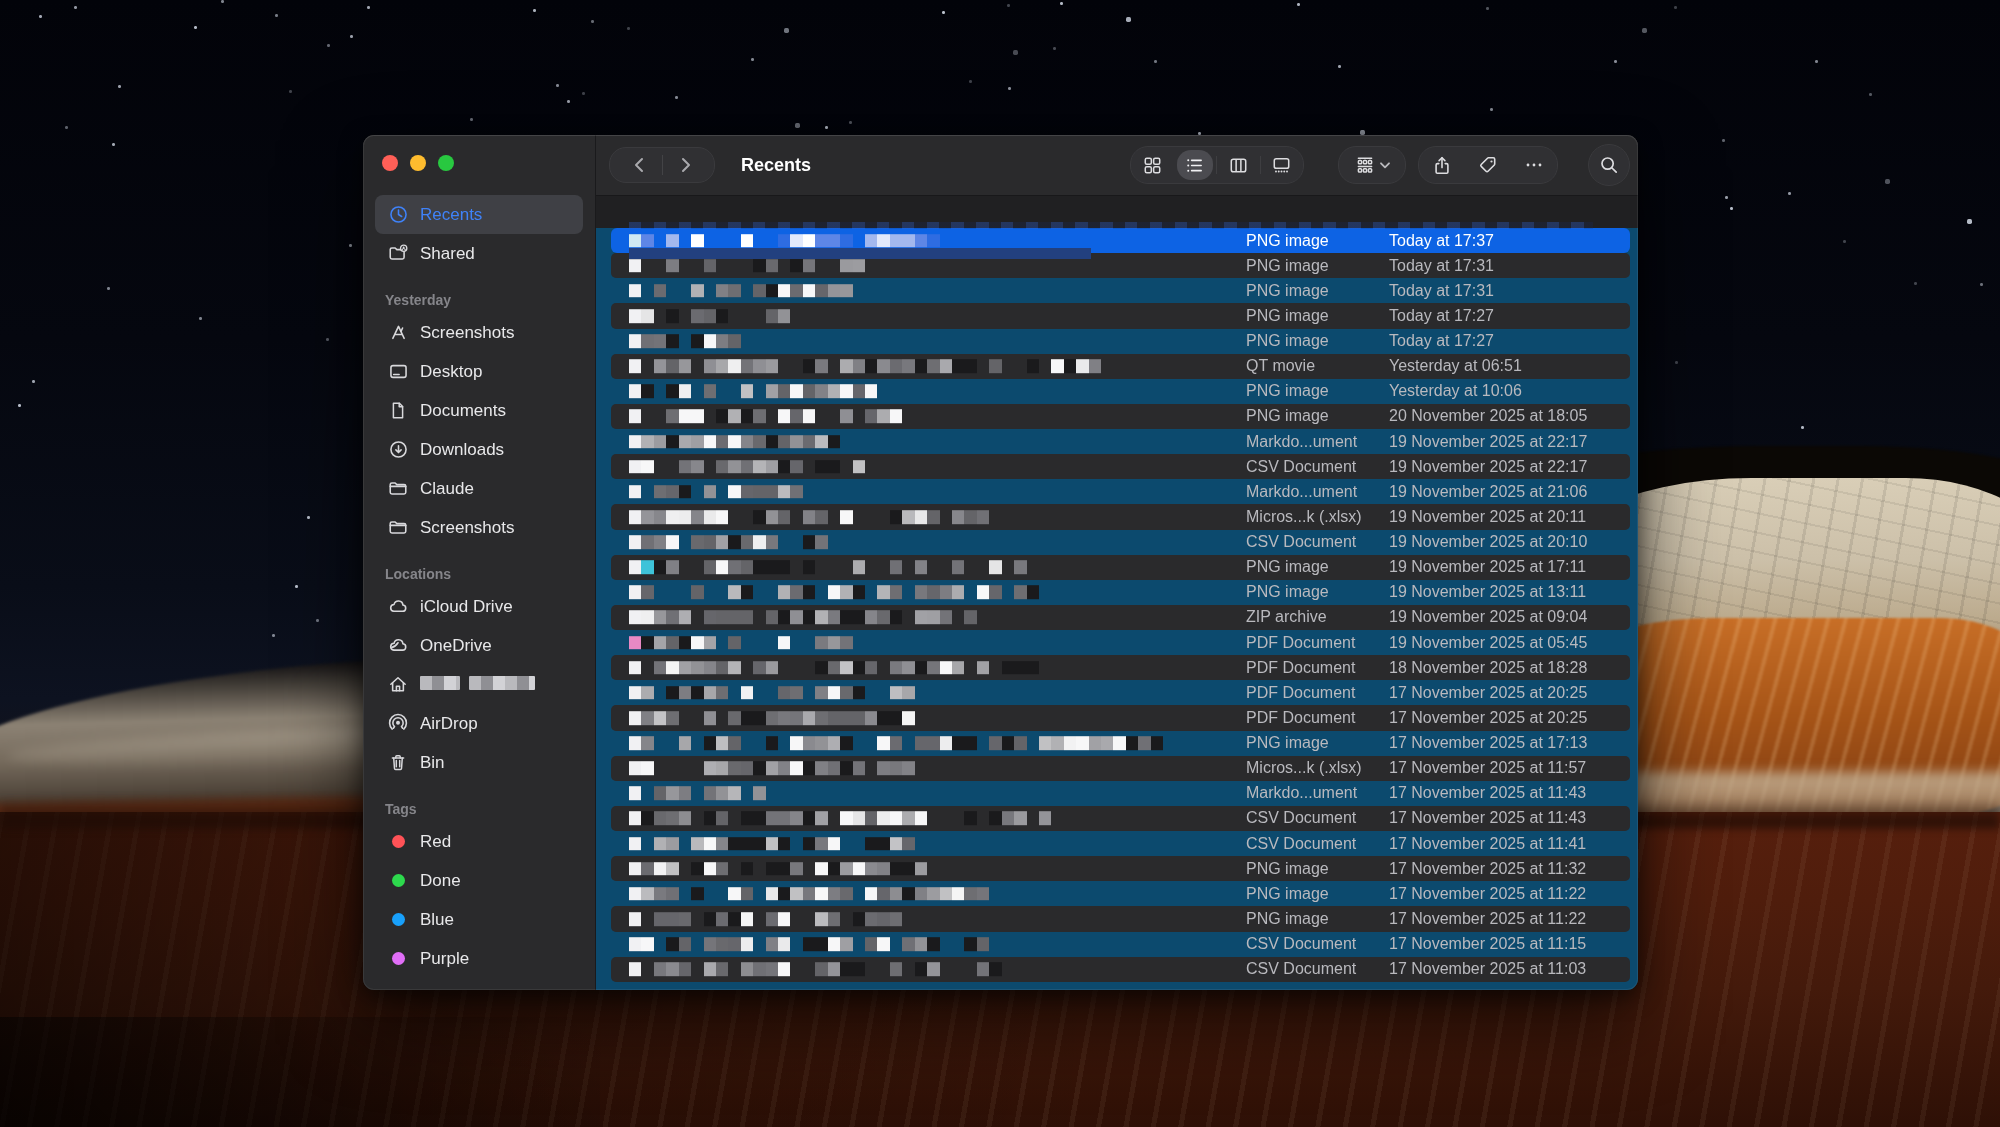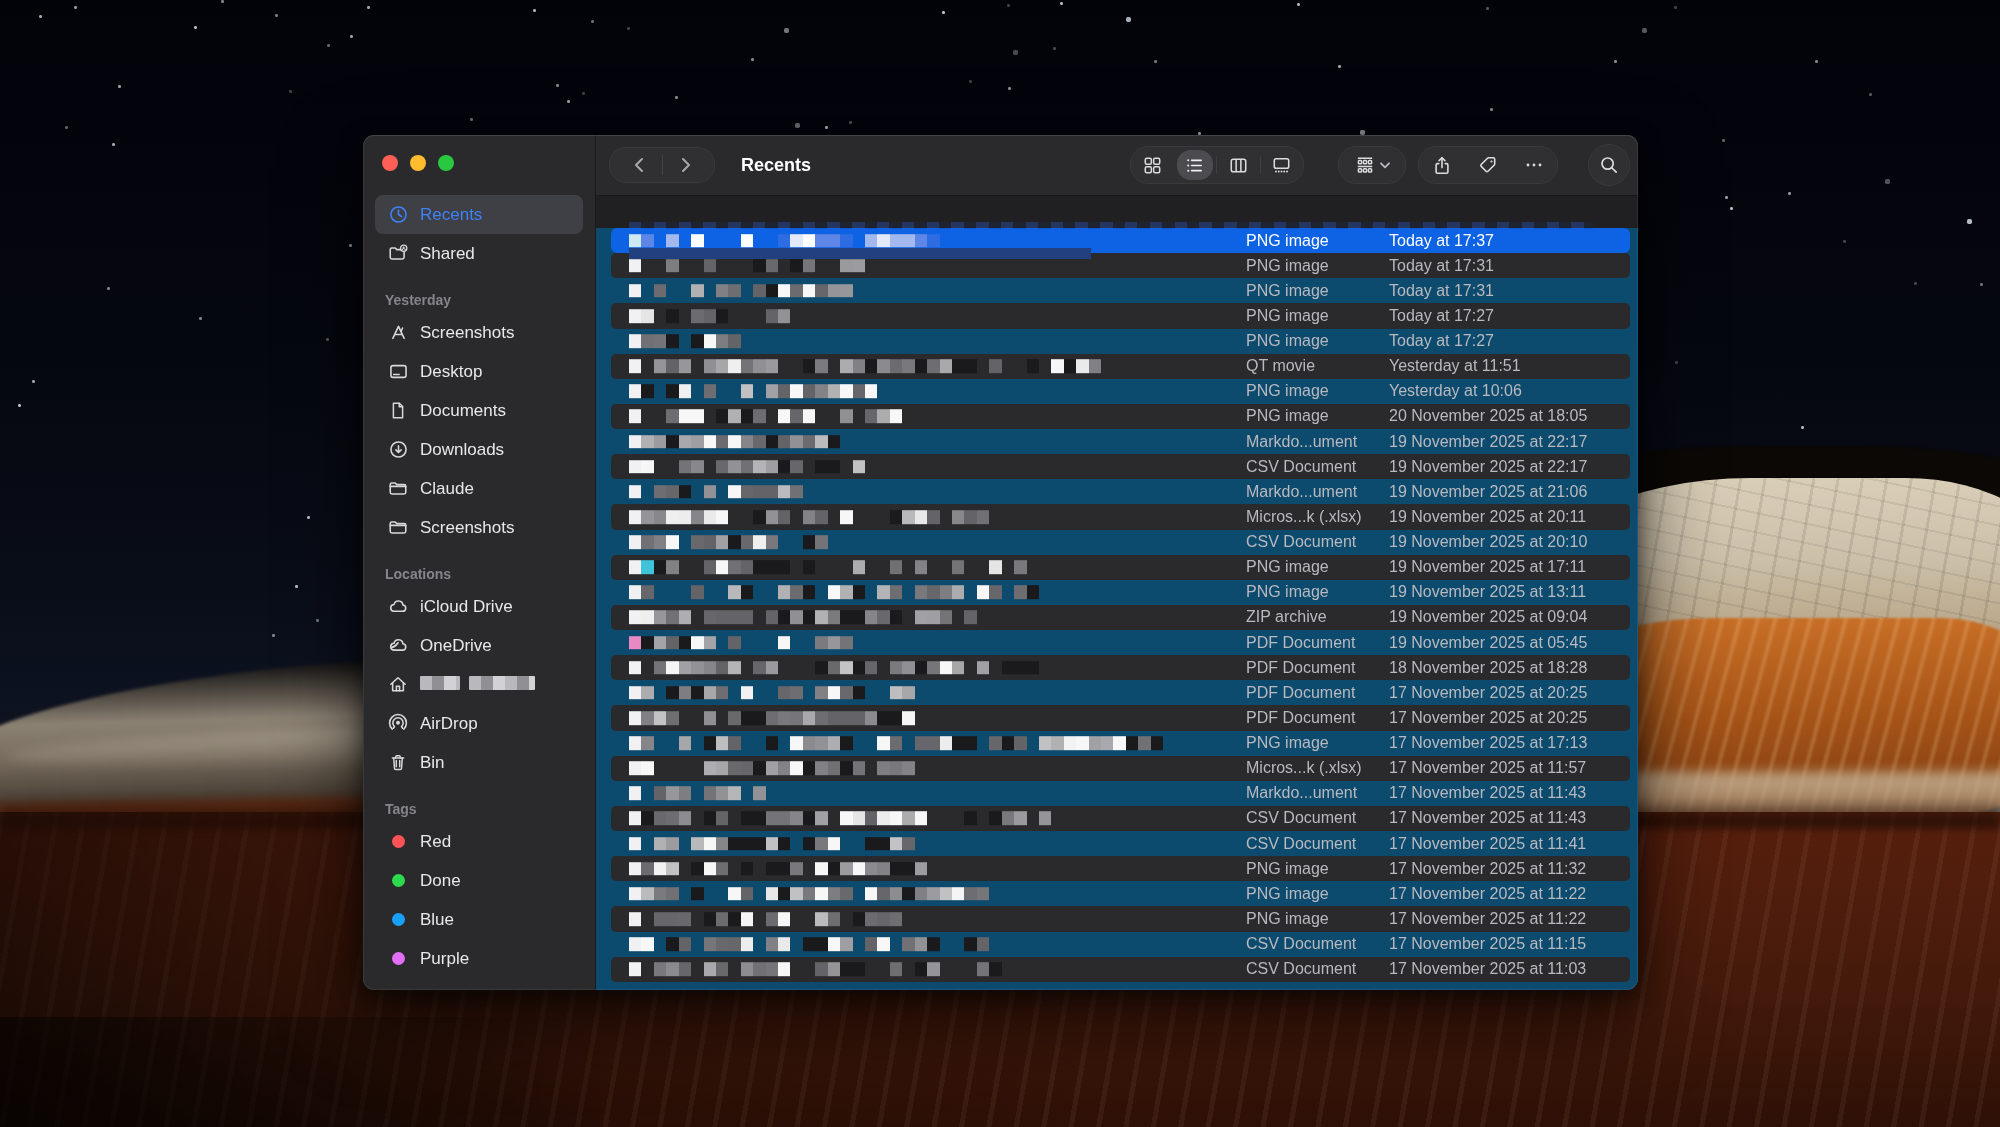--- a/index.html
+++ b/index.html
@@ -536,21 +536,21 @@
               <span class="mb"></span>
               <span class="mb"></span>
               <span class="mb" style="background: rgb(26, 26, 28);"></span>
               <span class="mb"></span>
               <span class="mb" style="background: rgb(247, 247, 248);"></span>
               <span class="mb" style="background: rgb(26, 26, 28);"></span>
               <span class="mb" style="background: rgb(234, 234, 235);"></span>
               <span class="mb" style="background: rgb(128, 128, 133);"></span>
             </div>
             <span class="cellk">QT movie</span>
-            <span class="celld">Yesterday at 11:51</span>
+            <span class="celld">Yesterday at 06:51</span>
           </div>
           <div class="row">
             <div class="mosaic">
               <span class="mb" style="background: rgb(241, 241, 243);"></span>
               <span class="mb" style="background: rgb(26, 26, 28);"></span>
               <span class="mb"></span>
               <span class="mb" style="background: rgb(26, 26, 28);"></span>
               <span class="mb" style="background: rgb(239, 239, 240);"></span>
               <span class="mb"></span>
               <span class="mb" style="background: rgb(110, 110, 114);"></span>

